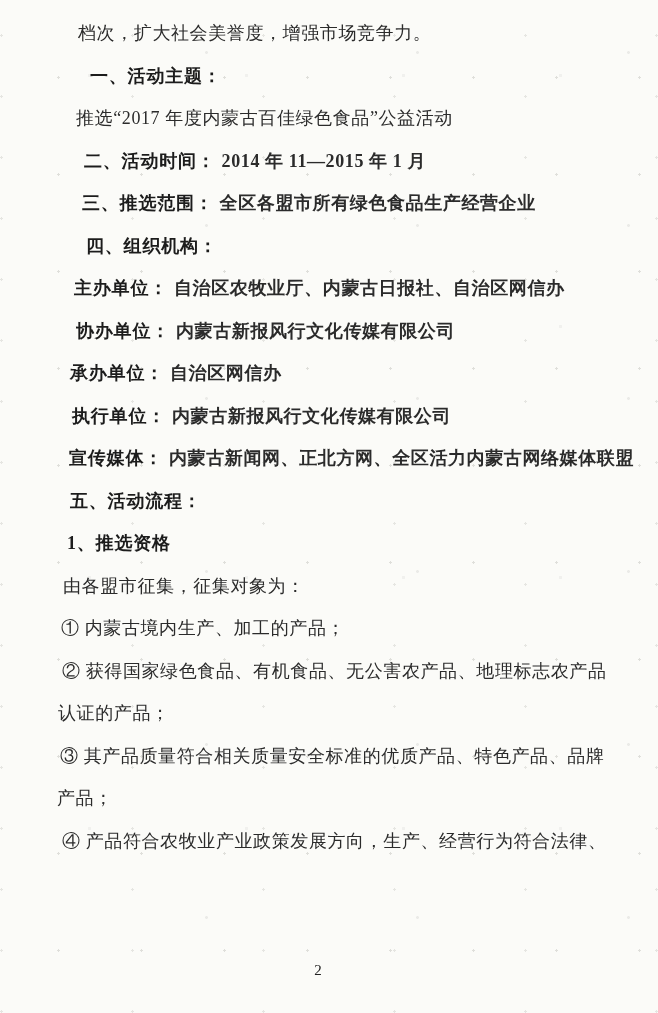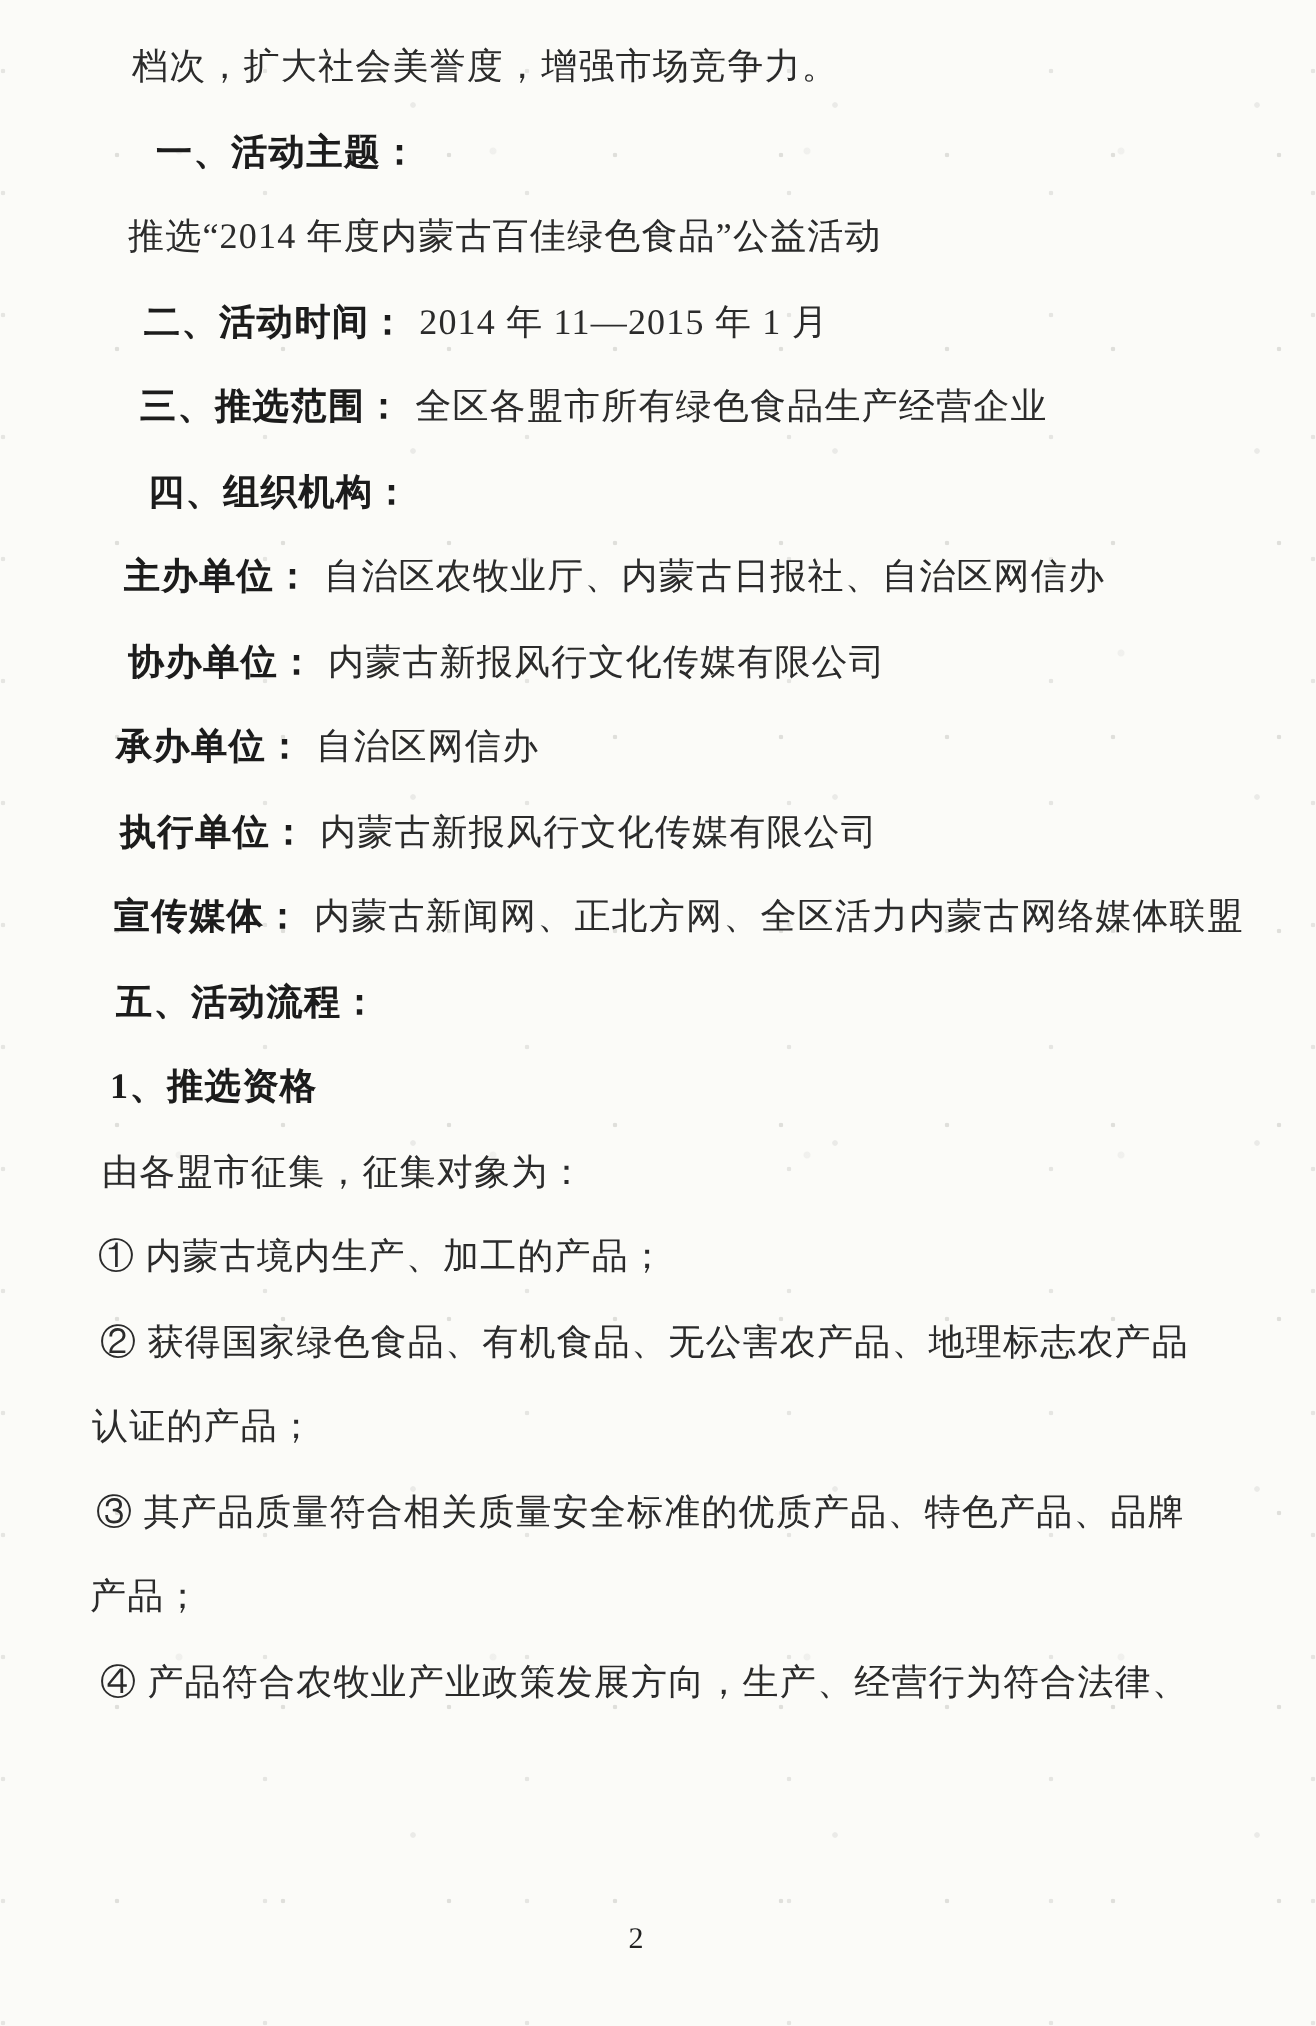--- a/index.html
+++ b/index.html
@@ -19,54 +19,55 @@
     font-family: "Liberation Serif", "DejaVu Serif", serif;
     color: #2b2b2b;
     position: relative;
   }
   .page {
     position: relative;
     width: 658px;
     height: 1013px;
     padding-top: 12px;
     box-sizing: border-box;
+    padding-left: 12px;
   }
   .page p {
     margin: 0;
     line-height: 42.5px;
     font-size: 18px;
     letter-spacing: 0.6px;
     white-space: nowrap;
   }
   .page b {
     font-weight: 700;
     color: #1c1c1c;
     letter-spacing: 0.8px;
     text-align: center;
   }
-  .t { margin-left: 6px; }
+  .t { margin-left: 6px; font-weight: bold; }
   .pageno {
     position: absolute;
     top: 963px;
     left: 0;
     right: 22px;
     text-align: center;
     font-size: 15px;
     line-height: 15px;
     letter-spacing: 0;
     color: #222;
   }
 </style>
 </head>
 <body>
 
 <div class="page">
   <p style="margin-left:66px">档次，扩大社会美誉度，增强市场竞争力。</p>
   <p style="margin-left:78px"><b>一、活动主题：</b></p>
-  <p style="margin-left:64px">推选“2014 年度内蒙古百佳绿色食品”公益活动</p>
+  <p style="margin-left:64px">推选“2017 年度内蒙古百佳绿色食品”公益活动</p>
   <p style="margin-left:72px"><b>二、活动时间：</b><span class="t">2014 年 11—2015 年 1 月</span></p>
   <p style="margin-left:70px"><b>三、推选范围：</b><span class="t">全区各盟市所有绿色食品生产经营企业</span></p>
   <p style="margin-left:74px"><b>四、组织机构：</b></p>
   <p style="margin-left:62px"><b>主办单位：</b><span class="t">自治区农牧业厅、内蒙古日报社、自治区网信办</span></p>
   <p style="margin-left:64px"><b>协办单位：</b><span class="t">内蒙古新报风行文化传媒有限公司</span></p>
   <p style="margin-left:58px"><b>承办单位：</b><span class="t">自治区网信办</span></p>
   <p style="margin-left:60px"><b>执行单位：</b><span class="t">内蒙古新报风行文化传媒有限公司</span></p>
   <p style="margin-left:57px"><b>宣传媒体：</b><span class="t">内蒙古新闻网、正北方网、全区活力内蒙古网络媒体联盟</span></p>
   <p style="margin-left:58px"><b>五、活动流程：</b></p>
   <p style="margin-left:55px"><b>1、推选资格</b></p>

